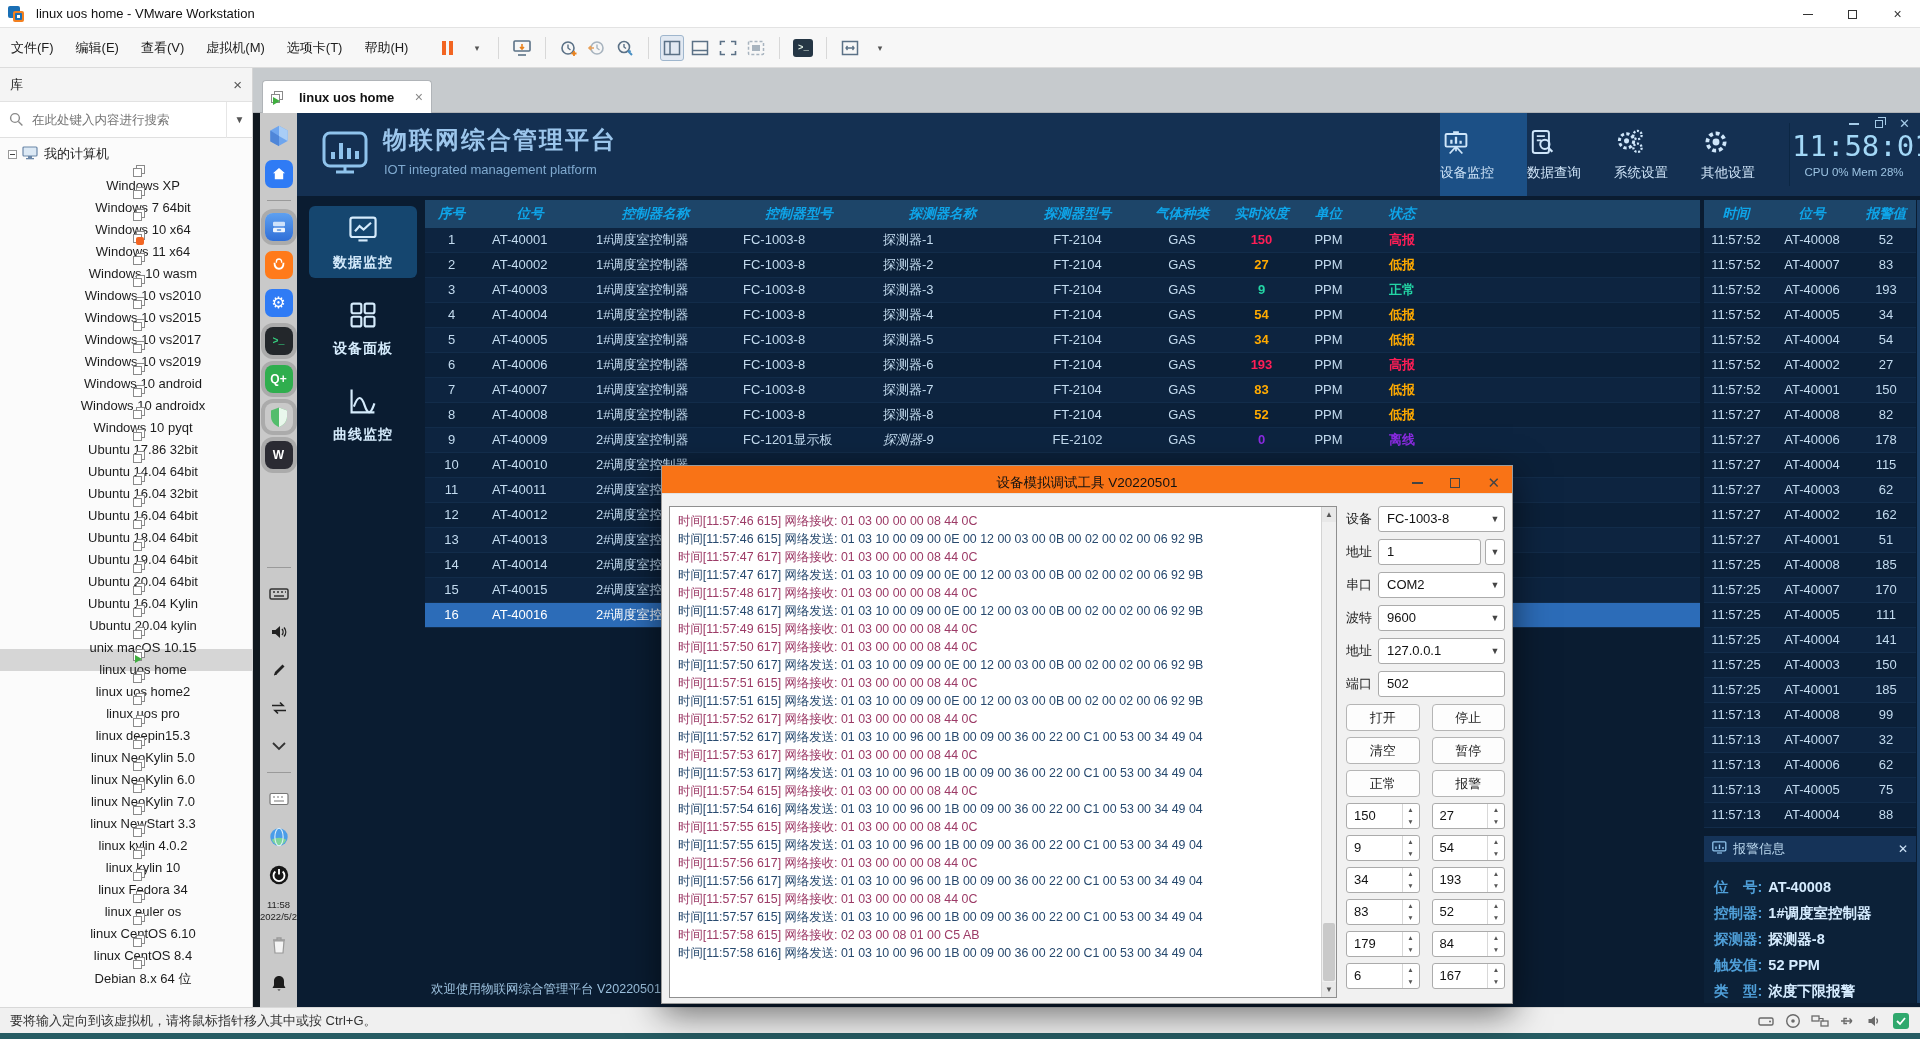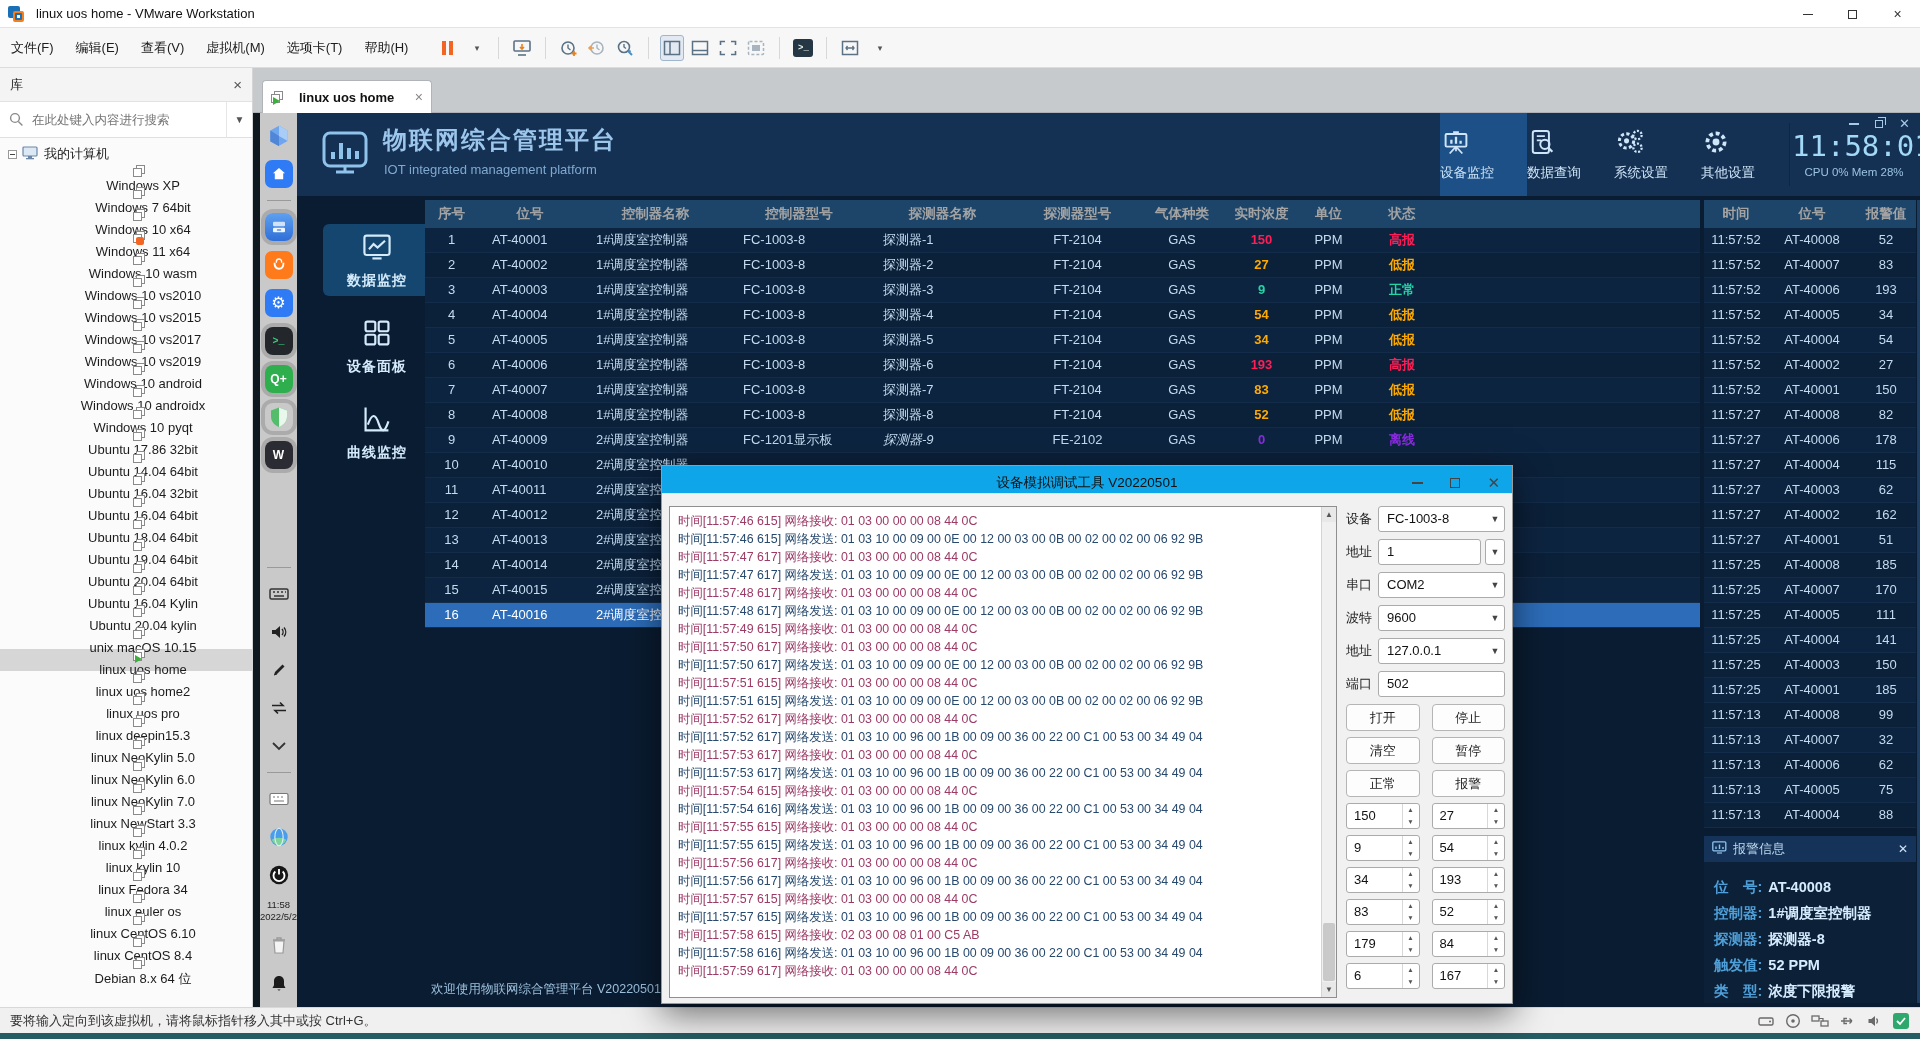--- a/index.html
+++ b/index.html
@@ -92,28 +92,28 @@
   #pnav{position:absolute;right:132px;top:0;height:83px;display:flex;}
   .pnav-item{width:87px;height:83px;display:flex;flex-direction:column;align-items:flex-start;justify-content:center;gap:3px;}
   .pnav-item.active{background:#1c5086;}
   .pnav-item .plbl{font-size:13.5px;color:#cfe4f8;}
   .p-navsep{position:absolute;right:130px;top:10px;bottom:10px;width:1px;background:#0c2744;}
   .p-clockbox{position:absolute;right:4px;top:16px;width:124px;text-align:center;}
   .p-clock{font-family:"DejaVu Sans Mono","Liberation Mono",monospace;font-size:29px;color:#a3d8f7;letter-spacing:0px;}
   .p-cpu{font-size:11.5px;color:#9cc3e2;margin-top:3px;white-space:nowrap;}
 
   .p-body{position:absolute;left:0;top:83px;right:0;bottom:0;background:#0a1c31;}
-  #snav{position:absolute;left:16px;top:10px;width:128px;margin-top:18px;}
+  #snav{position:absolute;left:2px;top:10px;width:128px;}
   .snav-item{width:108px;margin:0 auto 14px;height:72px;border-radius:6px;display:flex;flex-direction:column;align-items:center;justify-content:center;gap:5px;}
   .snav-item.active{background:#15466f;}
   .snav-item .slbl{font-size:14px;font-weight:bold;color:#d5ebfc;letter-spacing:1px;}
 
   #mtable{position:absolute;left:128px;top:4px;width:1275px;}
   .mhead{display:flex;height:28px;background:#1d4569;}
-  .mhead .hc{font-size:13.5px;font-weight:bold;color:#a3a3a3;line-height:28px;text-align:center;}
+  .mhead .hc{font-size:13.5px;font-weight:bold;color:#0ea5e9;line-height:28px;text-align:center;font-style:italic;}
   .mrow{display:flex;height:25px;border-bottom:1px solid #122c4a;background:#0d2440;}
   .mrow:nth-child(odd){background:#0b2039;}
   .mrow.sel{background:#2c6cb8;}
   .mrow.sel .mc{color:#fff;}
   .mc{font-size:13px;color:#c4dcf0;line-height:24px;white-space:nowrap;overflow:hidden;}
   .al{padding-left:14px;} .ac{text-align:center;}
   .v-high{color:#ff1e56;font-weight:bold;}
   .v-low{color:#ffaa00;font-weight:bold;}
   .v-normal{color:#23d5a5;font-weight:bold;}
   .v-offline{color:#8b2be2;font-weight:bold;}
@@ -128,21 +128,21 @@
   .ai-head .t{font-size:13px;color:#bcd9ef;}
   .ai-head .x{margin-left:auto;color:#cfe4f8;font-size:12px;font-weight:bold;}
   .ai-body{padding:12px 10px;}
   .ai-line{font-size:14.5px;font-weight:bold;line-height:26px;white-space:nowrap;}
   .ai-line .l{color:#4f9fd8;} .ai-line .v{color:#d6ecff;margin-left:6px;}
 
   .p-status{position:absolute;left:134px;bottom:9px;font-size:12.5px;color:#9cc0dd;}
 
   
   .dialog{position:absolute;left:661px;top:465px;width:852px;height:539px;background:#f1f1f1;border:1px solid #9b9b9b;box-shadow:0 10px 34px rgba(0,0,0,.55);z-index:50;}
-  .dlg-title{position:relative;height:28px;background:#0ea5e9;border-bottom:1px solid #e2e2e2;text-align:center;font-size:13.5px;color:#111;line-height:34px;}
+  .dlg-title{position:relative;height:28px;background:#f97316;border-bottom:1px solid #e2e2e2;text-align:center;font-size:13.5px;color:#111;line-height:34px;}
   .dlg-ctl{position:absolute;right:12px;top:0;height:34px;display:flex;gap:27px;align-items:center;}
   .dc{color:#444;display:flex;align-items:center;justify-content:center;}
   .dc .bar{width:11px;height:1.5px;background:#444;display:block;}
   .dc .sq{width:10px;height:10px;border:1.5px solid #444;display:block;}
   .dc .xx{font-size:15px;color:#444;line-height:12px;}
   .dlg-log{position:absolute;left:7px;top:40px;width:668px;height:492px;background:#fff;border:1px solid #8f8f8f;}
   .log-inner{position:absolute;left:0;top:0;right:15px;bottom:0;overflow:hidden;padding:5px 0 0 8px;}
   .log-line{font-size:12.4px;line-height:18px;white-space:nowrap;}
   .log-line.recv{color:#9c3a66;}
   .log-line.send{color:#27496e;}
@@ -1184,21 +1184,20 @@
           <div class="log-line recv">时间[11:57:54 615] 网络接收: 01 03 00 00 00 08 44 0C</div>
           <div class="log-line send">时间[11:57:54 616] 网络发送: 01 03 10 00 96 00 1B 00 09 00 36 00 22 00 C1 00 53 00 34 49 04</div>
           <div class="log-line recv">时间[11:57:55 615] 网络接收: 01 03 00 00 00 08 44 0C</div>
           <div class="log-line send">时间[11:57:55 615] 网络发送: 01 03 10 00 96 00 1B 00 09 00 36 00 22 00 C1 00 53 00 34 49 04</div>
           <div class="log-line recv">时间[11:57:56 617] 网络接收: 01 03 00 00 00 08 44 0C</div>
           <div class="log-line send">时间[11:57:56 617] 网络发送: 01 03 10 00 96 00 1B 00 09 00 36 00 22 00 C1 00 53 00 34 49 04</div>
           <div class="log-line recv">时间[11:57:57 615] 网络接收: 01 03 00 00 00 08 44 0C</div>
           <div class="log-line send">时间[11:57:57 615] 网络发送: 01 03 10 00 96 00 1B 00 09 00 36 00 22 00 C1 00 53 00 34 49 04</div>
           <div class="log-line recv">时间[11:57:58 615] 网络接收: 02 03 00 08 01 00 C5 AB</div>
           <div class="log-line send">时间[11:57:58 616] 网络发送: 01 03 10 00 96 00 1B 00 09 00 36 00 22 00 C1 00 53 00 34 49 04</div>
-          <div class="log-line recv">时间[11:57:59 617] 网络接收: 01 03 00 00 00 08 44 0C</div>
         </div>
       <div class="vscroll">
         <div class="vs-btn">▲</div>
         <div class="vs-thumb"></div>
         <div class="vs-btn down">▼</div>
       </div>
     </div>
     <div class="dlg-form">
       <div id="formrows">
           <div class="frow">

